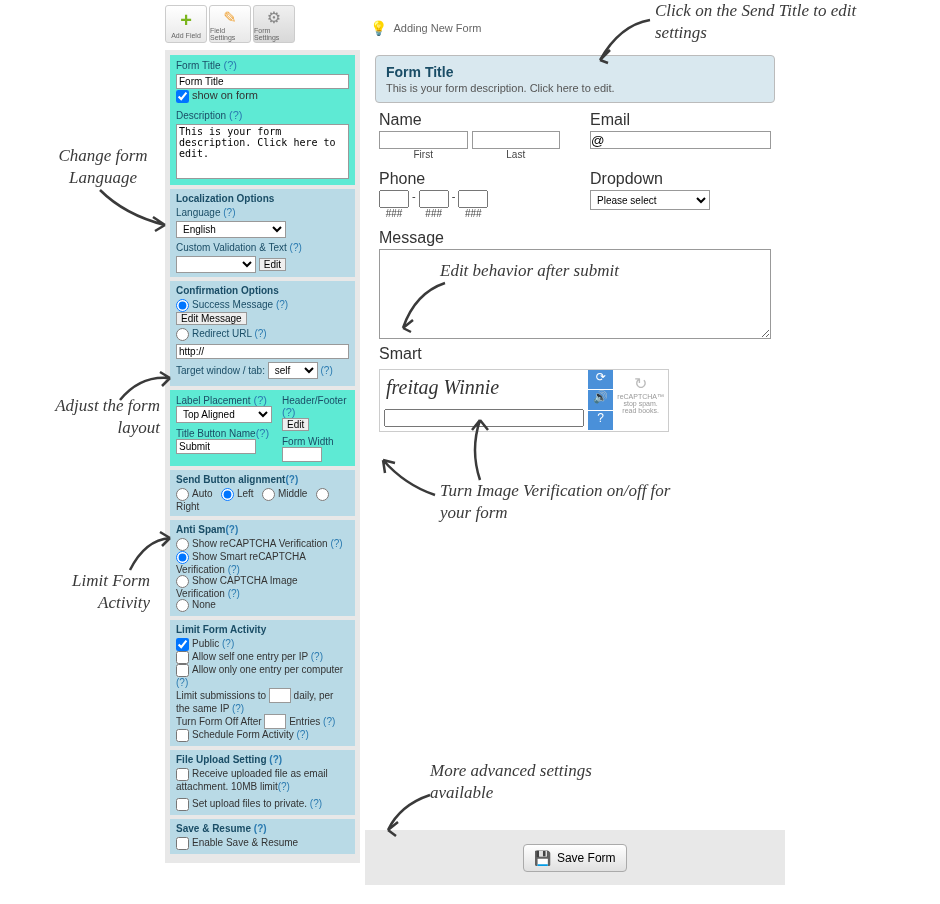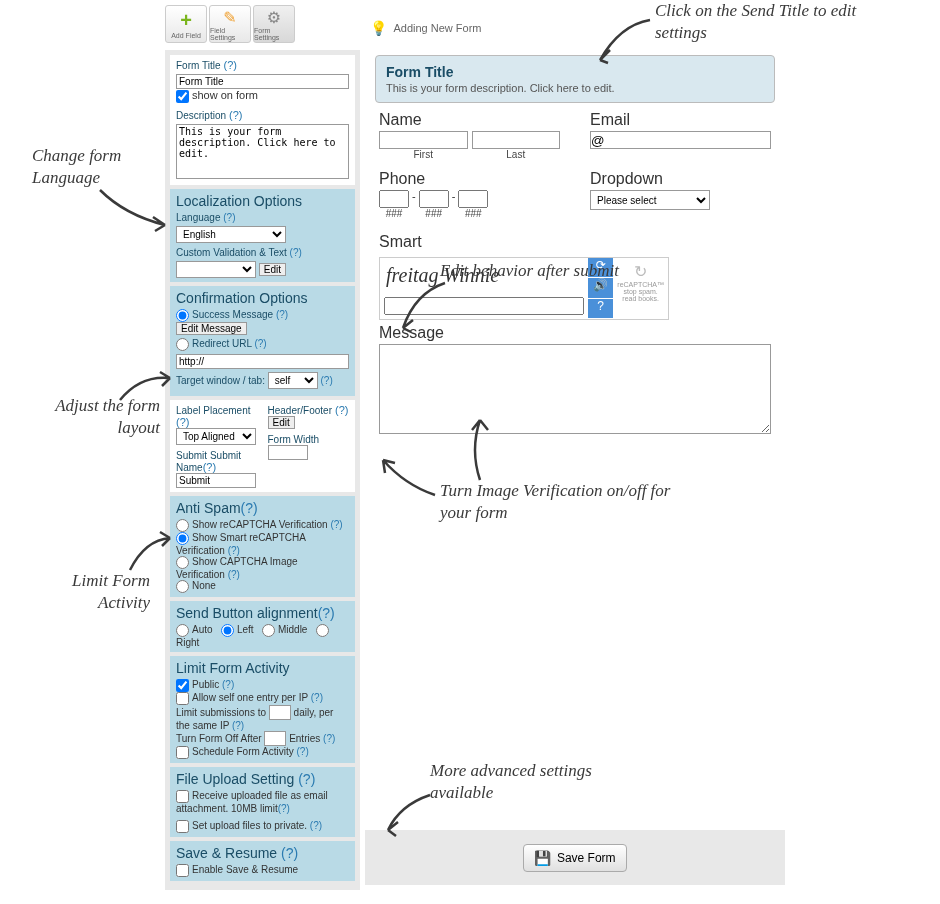--- a/index.html
+++ b/index.html
@@ -7,29 +7,29 @@
 .toolbar{position:absolute;left:165px;top:5px;display:flex;gap:2px}
 .toolbar-btn{width:42px;height:38px;background:linear-gradient(#fff,#e8e8e8);border:1px solid #ccc;border-radius:3px;display:flex;flex-direction:column;align-items:center;justify-content:center;font-size:7px;color:#666;cursor:pointer}
 .toolbar-btn.active{background:linear-gradient(#f0f0f0,#d8d8d8)}
 .plus-icon{color:#7ab51d;font-size:20px;font-weight:bold}
 .pencil-icon{color:#f0a030;font-size:16px}
 .gear-icon{color:#888;font-size:16px}
 .hint{position:absolute;left:370px;top:20px;display:flex;align-items:center;gap:6px;color:#666;font-size:11px}
 .bulb{color:#fbbf24;font-size:14px}
 .sidebar{position:absolute;left:165px;top:50px;width:195px;background:#e8e8e8;padding:5px}
 .section{background:#b9dae6;padding:4px 6px;margin-bottom:4px;font-size:10px}
-.section-title{font-weight:normal;color:#1a4d66;margin-bottom:3px;font-size:14px}
+.section-title{font-weight:bold;color:#1a4d66;margin-bottom:3px;font-size:10px}
 .field-row{margin-bottom:3px}
 .label{color:#1a4d66;font-size:10px}
 .help{color:#2a7ab0;cursor:pointer}
 input[type=text],textarea,select{font-size:10px;border:1px solid #999;padding:1px 2px;background:#fff}
 input[type=checkbox],input[type=radio]{margin-right:3px;vertical-align:middle}
 .yellowbox{background:#fffcd5;border:1px solid #bbb;padding:2px;width:100%}
 .descbox{width:100%;height:55px;font-size:10px;resize:none}
-.plain{background:#ffffff;padding:4px 6px;margin-bottom:4px}
+.plain{background:#5eead4;padding:4px 6px;margin-bottom:4px}
 .btn-small{font-size:10px;padding:0 4px;border:1px solid #999;background:#eee;cursor:pointer}
 .preview{position:absolute;left:375px;top:55px;width:400px}
 .preview-header{background:#d9e8ef;border:1px solid #bbb;border-radius:4px;padding:8px 10px;margin-bottom:8px}
 .preview-title{color:#1a4d66;font-size:14px;font-weight:bold}
 .preview-desc{color:#555;font-size:11px;margin-top:2px}
 .form-row{display:flex;gap:30px;margin-bottom:10px;padding:0 4px}
 .form-col{flex:1}
 .form-label{font-weight:normal;font-size:16px;margin-bottom:2px;display:block}
 .inp{width:100%;height:18px;border:1px solid #999}
 .sub{font-size:10px;color:#444;text-align:center}
@@ -92,52 +92,53 @@
     <div class="section-title">Confirmation Options</div>
     <div class="field-row"><input type="radio" checked="" style=""><span class="label">Success Message</span> <span class="help">(?)</span> <button class="btn-small">Edit Message</button></div>
     <div class="field-row"><input type="radio" style=""><span class="label">Redirect URL</span> <span class="help">(?)</span></div>
     <input type="text" style="width: 100%;" value="http://">
     <div class="field-row" style="margin-top:3px"><span class="label">Target window / tab:</span> <select style="width:50px"><option>self</option></select> <span class="help">(?)</span></div>
   </div>
 
   <div class="plain" style="display:flex;gap:10px">
     <div style="flex:1">
       <div><span class="label">Label Placement</span> <span class="help">(?)</span></div>
-      <select style="width:80px"><option>Top Aligned</option></select>
-      <div style="margin-top:4px"><span class="label">Submit Submit Name</span><span class="help">(?)</span></div>
+      <select style="width:96px"><option>Top Aligned</option></select>
+      <div style="margin-top:4px"><span class="label">Title Button Name</span><span class="help">(?)</span></div>
       <input type="text" style="width: 80px;" value="Submit">
     </div>
     <div style="flex:1">
       <div><span class="label">Header/Footer</span> <span class="help">(?)</span></div>
       <button class="btn-small">Edit</button>
       <div style="margin-top:4px"><span class="label">Form Width</span></div>
       <input type="text" style="width: 40px;">
     </div>
   </div>
 
   <div class="section">
+    <div class="section-title"><span>Send Button alignment</span><span class="help">(?)</span></div>
+    <input type="radio" style=""><span>Auto</span>&nbsp;&nbsp;
+    <input type="radio" checked="" style=""><span>Left</span>&nbsp;&nbsp;
+    <input type="radio" style=""><span>Middle</span>&nbsp;&nbsp;
+    <input type="radio" style=""><span>Right</span>
+  </div>
+
+  <div class="section">
     <div class="section-title"><span>Anti Spam</span><span class="help">(?)</span></div>
     <div><input type="radio" style=""><span>Show reCAPTCHA Verification</span> <span class="help">(?)</span></div>
     <div><input type="radio" checked="" style=""><span>Show Smart reCAPTCHA Verification</span> <span class="help">(?)</span></div>
     <div><input type="radio" style=""><span>Show CAPTCHA Image Verification</span> <span class="help">(?)</span></div>
     <div><input type="radio" style=""><span>None</span></div>
   </div>
 
   <div class="section">
-    <div class="section-title"><span>Send Button alignment</span><span class="help">(?)</span></div>
-    <input type="radio" style=""><span>Auto</span>&nbsp;&nbsp;
-    <input type="radio" checked="" style=""><span>Left</span>&nbsp;&nbsp;
-    <input type="radio" style=""><span>Middle</span>&nbsp;&nbsp;
-    <input type="radio" style=""><span>Right</span>
-  </div>
-
-  <div class="section">
     <div class="section-title">Limit Form Activity</div>
     <div><input type="checkbox" checked="" style=""><span>Public</span> <span class="help">(?)</span></div>
     <div><input type="checkbox" style=""><span>Allow self one entry per IP</span> <span class="help">(?)</span></div>
+    <div><input type="checkbox" style=""><span>Allow only one entry per computer</span> <span class="help">(?)</span></div>
     <div><span>Limit submissions to</span> <input type="text" style="width: 22px;"> <span>daily, per the same IP</span> <span class="help">(?)</span></div>
     <div><span>Turn Form Off After</span> <input type="text" style="width: 22px;"> <span>Entries</span> <span class="help">(?)</span></div>
     <div><input type="checkbox" style=""><span>Schedule Form Activity</span> <span class="help">(?)</span></div>
   </div>
 
   <div class="section">
     <div class="section-title"><span>File Upload Setting</span> <span class="help">(?)</span></div>
     <div><input type="checkbox" style=""><span>Receive uploaded file as email attachment. 10MB limit</span><span class="help">(?)</span></div>
     <div style="margin-top:6px"><input type="checkbox" style=""><span>Set upload files to private.</span> <span class="help">(?)</span></div>
   </div>
@@ -178,55 +179,55 @@
         <div><input style=""><div class="sub">###</div></div>
           <span>-</span>
         <div><input style=""><div class="sub">###</div></div>
       </div>
     </div>
     <div class="form-col">
       <label class="form-label">Dropdown</label>
       <select style="width:120px;height:20px"><option>Please select</option></select>
     </div>
   </div>
+  <div style="padding:0 4px">
+    <label class="form-label">Message</label>
+    <textarea class="msg" style=""></textarea>
+  </div>
   <div style="padding:4px">
     <label class="form-label">Smart</label>
     <div class="captcha">
       <div>
         <div class="capt-img">freitag  Winnie</div>
         <input class="capt-input" style="">
       </div>
       <div class="capt-ctrl">
         <span>⟳</span>
         <span>🔊</span>
         <span>?</span>
       </div>
       <div class="capt-brand">
         <div style="font-size:16px;color:#bbb">↻</div>
         <div>reCAPTCHA™</div>
         <div>stop spam.</div>
         <div>read books.</div>
       </div>
     </div>
   </div>
-  <div style="padding:0 4px">
-    <label class="form-label">Message</label>
-    <textarea class="msg" style=""></textarea>
-  </div>
 </div>
 
 <div class="footer">
   <button class="save-btn">
       <span class="disk">💾</span>
       <span>Save Form</span>
     </button>
 </div>
 
 <div class="callout" style="left:655px;top:0;width:250px">Click on the Send Title to edit settings</div>
-<div class="callout" style="left:32px;top:145px;width:130px;text-align:left">Change form Language</div>
+<div class="callout" style="left:38px;top:145px;width:130px;text-align:center">Change form Language</div>
 <div class="callout" style="left:440px;top:260px">Edit behavior after submit</div>
 <div class="callout" style="left:40px;top:395px;width:120px;text-align:right">Adjust the form layout</div>
 <div class="callout" style="left:440px;top:480px;width:250px">Turn Image Verification on/off for your form</div>
 <div class="callout" style="left:40px;top:570px;width:110px;text-align:right">Limit Form Activity</div>
 <div class="callout" style="left:430px;top:760px;width:200px">More advanced settings available</div>
 
 <svg class="arrow" style="left:590px;top:15px" width="70" height="60">
     <path d="M60 5 Q30 10 10 45 M10 45 L20 35 M10 45 L18 48" stroke="#3a3a3a" stroke-width="2.5" fill="none"></path>
   </svg>
 <svg class="arrow" style="left:95px;top:185px" width="80" height="50">

